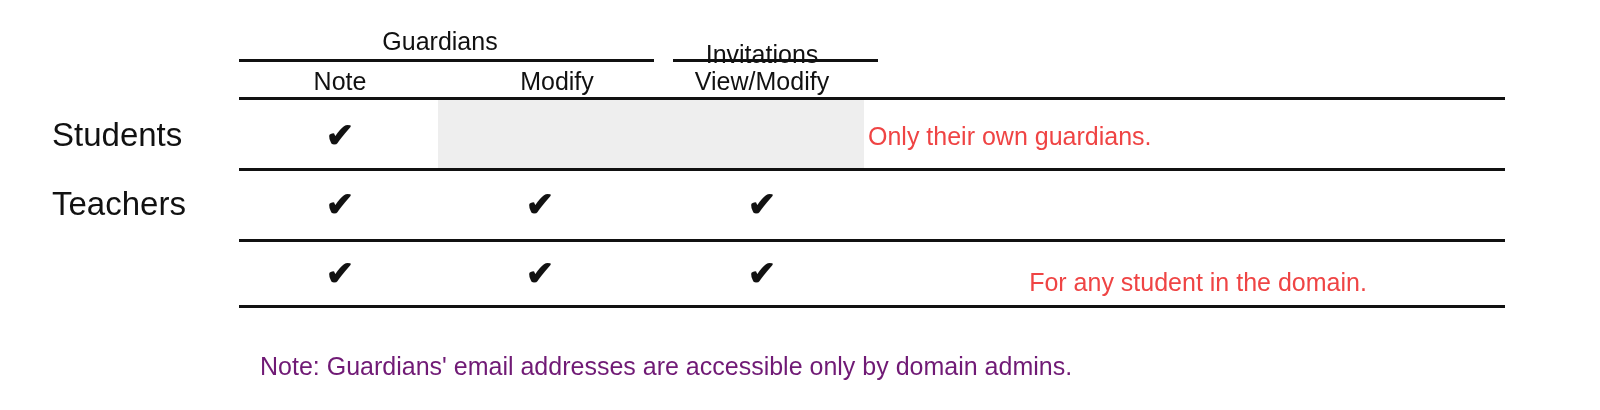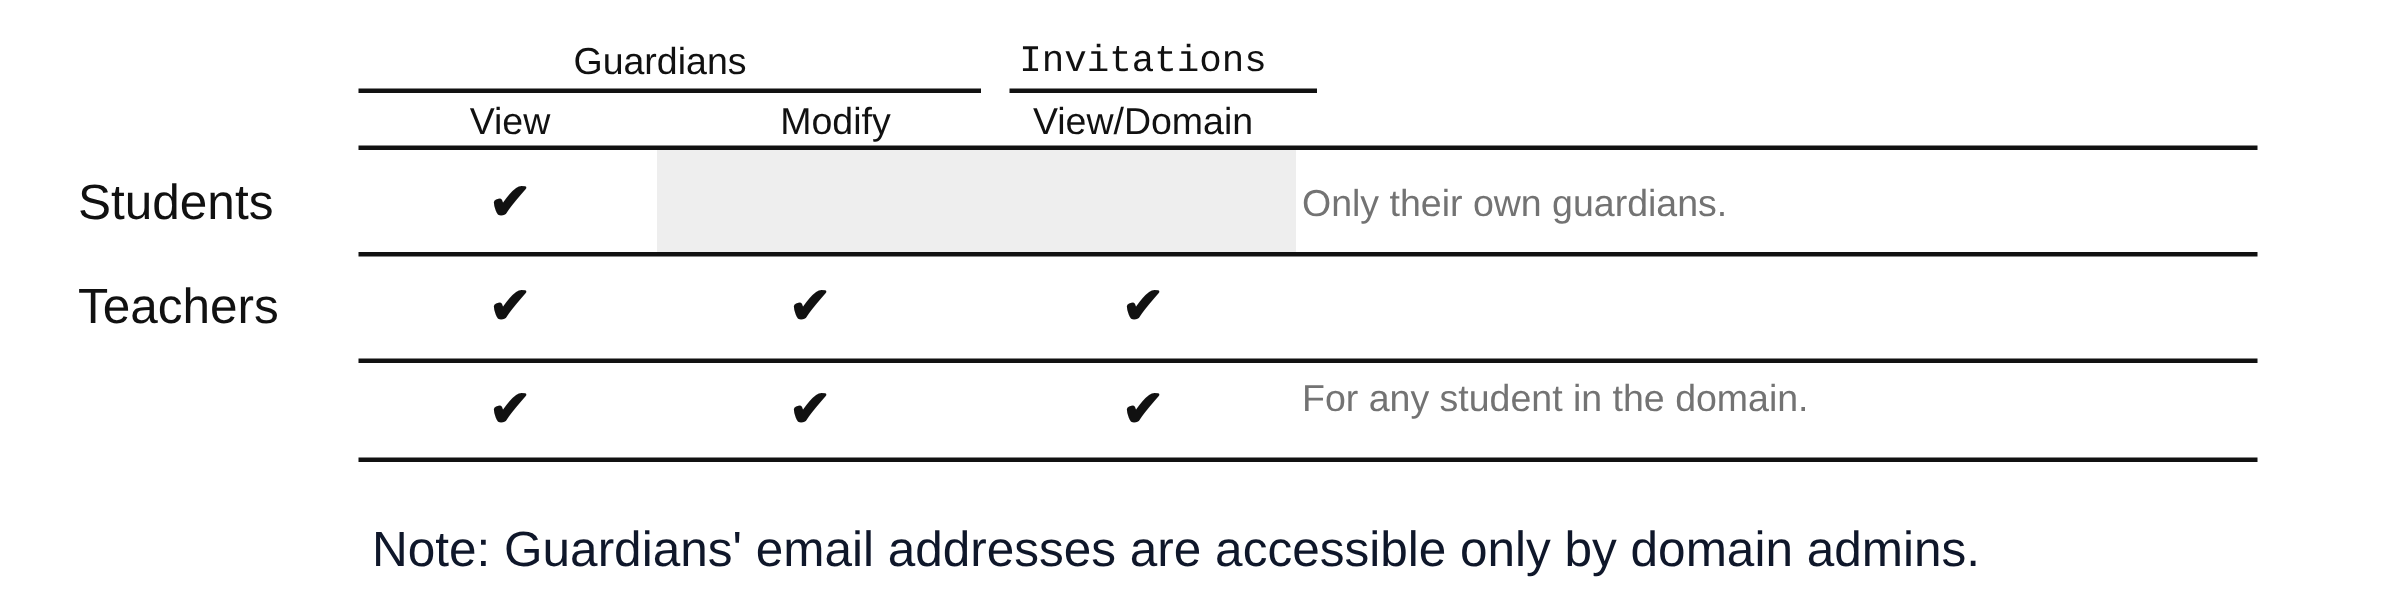--- a/index.html
+++ b/index.html
@@ -68,51 +68,51 @@
     transform: translateX(-30px);
   }
 
   
   .note-cell {
     position: absolute;
     left: 868px;
     width: 660px;
     font-size: 25px;
     line-height: 32px;
-    color: #737373;
+    color: #ef4444;
   }
 
   
   .footnote {
     position: absolute;
-    left: 248px;
+    left: 260px;
     top: 340px;
-    font-size: 33px;
+    font-size: 25px;
     line-height: 32px;
     white-space: nowrap;
-    color: #0f172a;
+    color: #701a75;
   }
 </style>
 </head>
 <body>
 
 <div id="root">
 
   <div class="group-label" style="left:440px; top:16px; transform:translateX(-50%);">Guardians</div>
 
-  <div class="group-label" style="left:762px; top:16px; transform:translateX(-50%);font-family:Liberation Mono, monospace;">Invitations</div>
+  <div class="group-label" style="left:762px; top:29px; transform:translateX(-50%);">Invitations</div>
 
   <div class="rule" style="left:239px; top:49px; width:415px;"></div>
   <div class="rule" style="left:673px; top:49px; width:205px;"></div>
 
-  <div class="col-label" style="left:340px; top:56px; transform:translateX(-50%);">View</div>
+  <div class="col-label" style="left:340px; top:56px; transform:translateX(-50%);">Note</div>
 
   <div class="col-label" style="left:557px; top:56px; transform:translateX(-50%);">Modify</div>
 
-  <div class="col-label" style="left:762px; top:56px; transform:translateX(-50%);">View/Domain</div>
+  <div class="col-label" style="left:762px; top:56px; transform:translateX(-50%);">View/Modify</div>
 
   <div class="rule" style="left:239px; top:87px; width:1266px;"></div>
 
   <div class="shade" style="left:438px; top:90px; width:426px; height:69px;"></div>
 
   <div class="row-label" style="top:110px;">Students</div>
 
   <div class="check" style="left:340px; top:108px;">✔</div>
 
   <div class="check" style="left:540px; top:108px;"></div>
@@ -134,19 +134,19 @@
 
   <div class="rule" style="left:239px; top:229px; width:1266px;"></div>
 
 
   <div class="check" style="left:340px; top:246px;">✔</div>
 
   <div class="check" style="left:540px; top:246px;">✔</div>
 
   <div class="check" style="left:762px; top:246px;">✔</div>
 
-  <div class="note-cell" style="top:240px;">For any student in the domain.</div>
+  <div class="note-cell" style="top:256px;text-align:center;">For any student in the domain.</div>
 
   <div class="rule" style="left:239px; top:295px; width:1266px;"></div>
 
   <div class="footnote">Note: Guardians' email addresses are accessible only by domain admins.</div>
 
 </div>
 
 </body></html>

